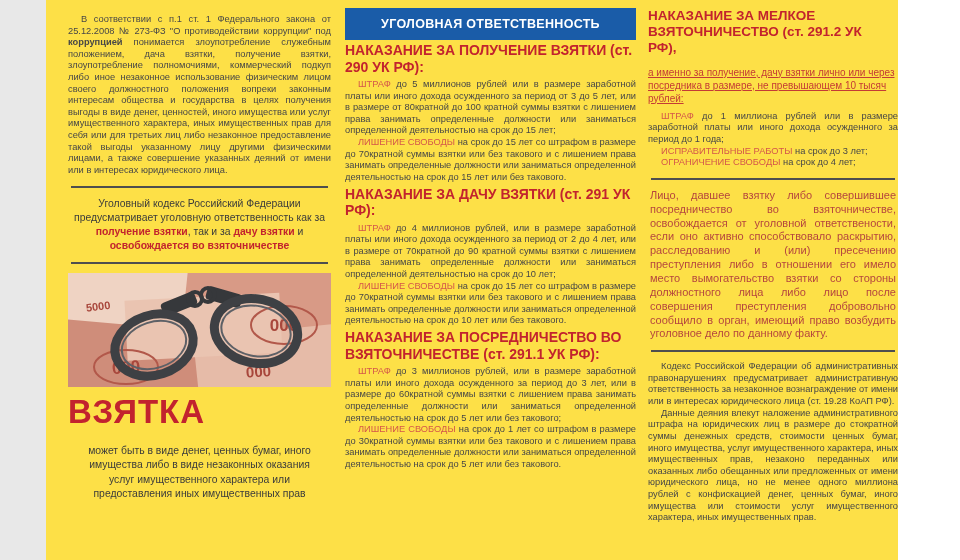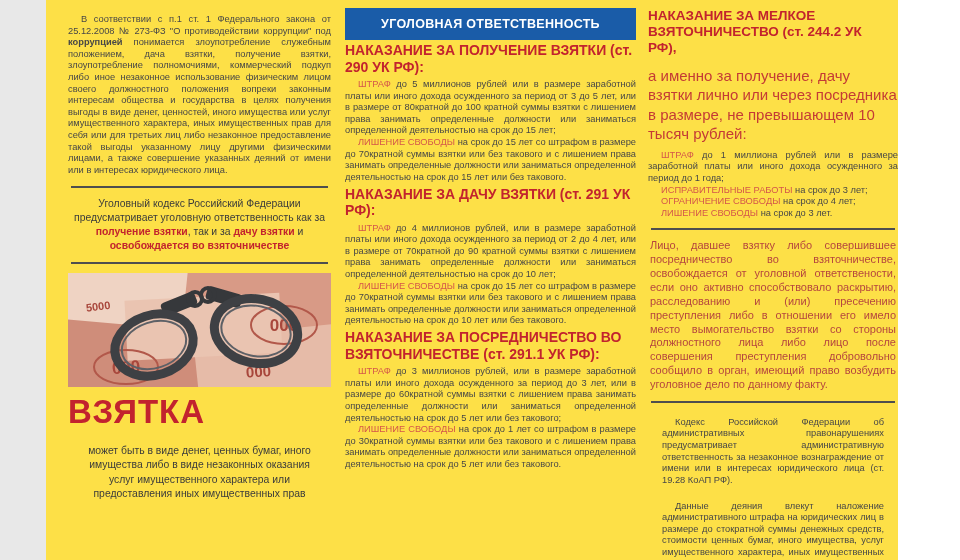--- a/index.html
+++ b/index.html
@@ -17,24 +17,24 @@
   .cc-note{text-align:center;font-size:10.4px;line-height:1.36;color:#3b3b3b;margin:2px 2px 2px;}
   .red-strong{color:#c2232e;font-weight:bold;}
   .photo{display:block;width:100%;height:114px;margin:1px 0 2px;}
   .bribe-title{text-align:left;color:#c2232e;font-weight:bold;font-size:33px;letter-spacing:1px;margin:6px 0 4px;}
   .bribe-desc{text-align:center;font-size:10.4px;line-height:1.38;color:#3b3b3b;margin:13px;}
   .blue-box{background:#1a5ca8;color:#ffffff;font-weight:bold;font-size:12.5px;text-align:center;
             padding:9px 12px;letter-spacing:0.3px;}
   .sec-h{color:#c2232e;font-weight:bold;font-size:14px;line-height:1.18;margin:2px 0 4px;}
   .label{color:#d4574a;}
   .petty-h{color:#c2232e;font-weight:bold;font-size:13.5px;line-height:1.18;margin:0 0 3px;max-width:238px;}
-  .petty-sub{color:#c43b35;font-size:15px;line-height:1.3;margin:10px 0 6px;}
+  .petty-sub{color:#c43b35;font-size:10px;line-height:1.3;margin:10px 0 6px;text-decoration:underline;}
   .items p{margin:0;}
   .note{color:#b5463e;font-size:11px;line-height:1.26;text-align:justify;margin:3px 2px;}
-  .admin p{margin:14px;}
+  .admin p{margin:0;}
   .emblem{position:absolute;left:899px;top:477px;width:36px;height:68px;}
 </style>
 </head>
 <body>
 
 <div class="page">
   <div class="strip strip-left"></div>
   <div class="strip strip-right"></div>
 
   <div class="col col-left">
@@ -96,27 +96,26 @@
 
     <div>
       <div class="sec-h">НАКАЗАНИЕ ЗА ПОСРЕДНИЧЕСТВО ВО ВЗЯТОЧНИЧЕСТВЕ (ст. 291.1 УК РФ):</div>
       <p class="body-p"><span class="label">ШТРАФ</span> <span>до 3 миллионов рублей, или в размере заработной платы или иного дохода осужденного за период до 3 лет, или в размере до 60кратной суммы взятки с лишением права занимать определенные должности или заниматься определенной деятельностью на срок до 5 лет или без такового;</span></p>
       <p class="body-p"><span class="label">ЛИШЕНИЕ СВОБОДЫ</span> <span>на срок до 1 лет со штрафом в размере до 30кратной суммы взятки или без такового и с лишением права занимать определенные должности или заниматься определенной деятельностью на срок до 5 лет или без такового.</span></p>
     </div>
   </div>
 
   <div class="col col-right">
     <div>
-      <div class="petty-h">НАКАЗАНИЕ ЗА МЕЛКОЕ ВЗЯТОЧНИЧЕСТВО (ст. 244.2 УК РФ),</div>
+      <div class="petty-h">НАКАЗАНИЕ ЗА МЕЛКОЕ ВЗЯТОЧНИЧЕСТВО (ст. 291.2 УК РФ),</div>
       <p class="petty-sub">а именно за получение, дачу взятки лично или через посредника в размере, не превышающем 10 тысяч рублей:</p>
       <p class="body-p"><span class="label">ШТРАФ</span> <span>до 1 миллиона рублей или в размере заработной платы или иного дохода осужденного за период до 1 года;</span></p>
       <div class="items">
         <p class="body-p"><span class="label">ИСПРАВИТЕЛЬНЫЕ РАБОТЫ</span> <span>на срок до 3 лет;</span></p>
         <p class="body-p"><span class="label">ОГРАНИЧЕНИЕ СВОБОДЫ</span> <span>на срок до 4 лет;</span></p>
-        <p class="body-p"><span class="label">ЛИШЕНИЕ СВОБОДЫ</span> <span>на срок до 3 лет.</span></p>
       </div>
     </div>
 
     <hr class="rule">
 
     <p class="note">Лицо, давшее взятку либо совершившее посредничество во взяточничестве, освобождается от уголовной ответствености, если оно активно способствовало раскрытию, расследованию и (или) пресечению преступления либо в отношении его имело место вымогательство взятки со стороны должностного лица либо лицо после совершения преступления добровольно сообщило в орган, имеющий право возбудить уголовное дело по данному факту.</p>
 
     <hr class="rule">
 
     <div class="admin">

